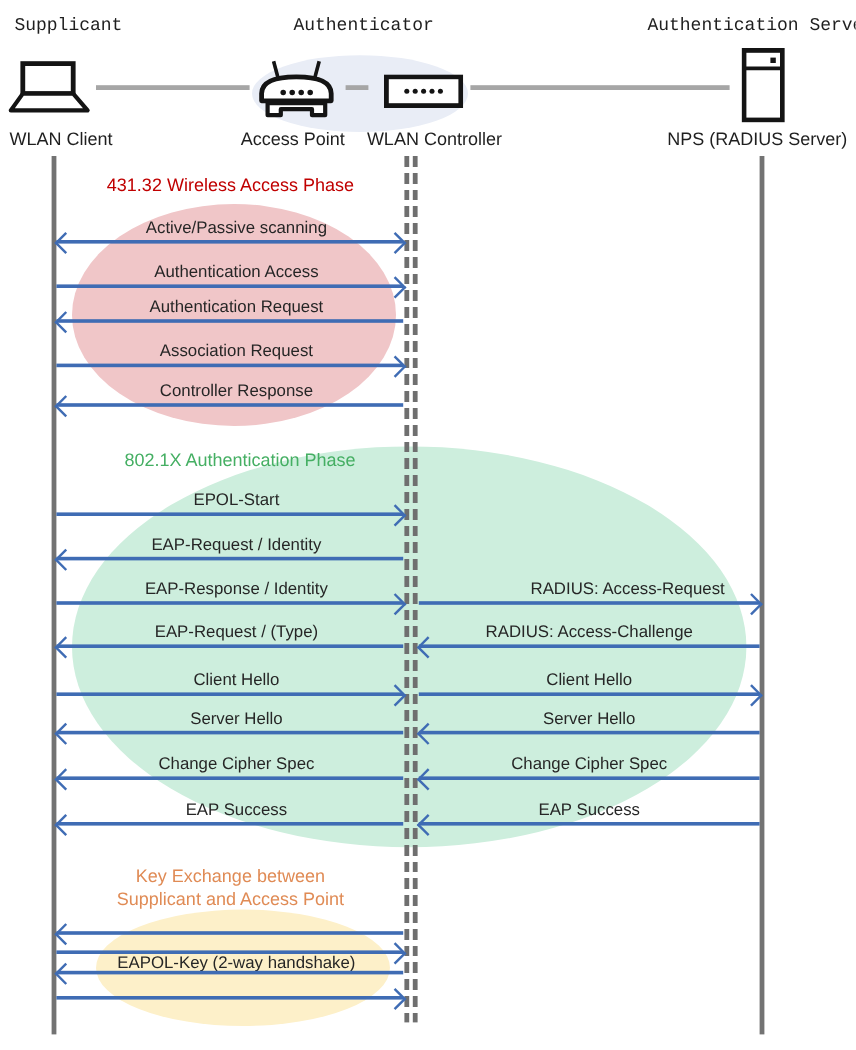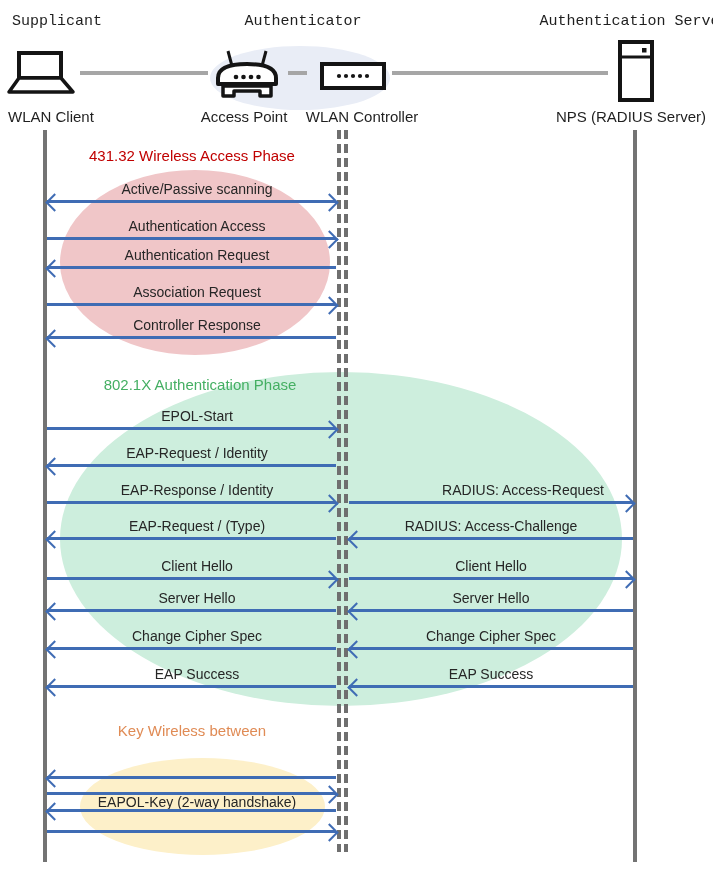--- a/index.html
+++ b/index.html
@@ -91,21 +91,22 @@
 <div class="node-label centered" style="left:631px;">NPS (RADIUS Server)</div>
 
 <div class="lifeline" style="left:43px;height:732px;"></div>
 <div class="dashedline" style="left:337px;height:722px;"></div>
 <div class="dashedline" style="left:344px;height:722px;"></div>
 <div class="lifeline" style="left:633px;height:732px;"></div>
 
 <div class="phase-title p1">431.32 Wireless Access Phase</div>
 <div class="phase-title p2">802.1X Authentication Phase</div>
 <div class="phase-title p3">
-  <div>Key Wireless between</div>
+  <div>Key Exchange between</div>
+  <div>Supplicant and Access Point</div>
 </div>
 
 <div class="layer3">
     <div class="msg-label" style="left: 197px; top: 189px;">Active/Passive scanning</div>
     <div class="msg-line" style="left: 47px; top: 200px; width: 289px;"></div>
     <div class="ah r" style="left: 323px; top: 196px;"></div>
     <div class="ah l" style="left: 48px; top: 196px;"></div>
     <div class="msg-label" style="left: 197px; top: 226px;">Authentication Access</div>
     <div class="msg-line" style="left: 47px; top: 237px; width: 289px;"></div>
     <div class="ah r" style="left: 323px; top: 233px;"></div>

